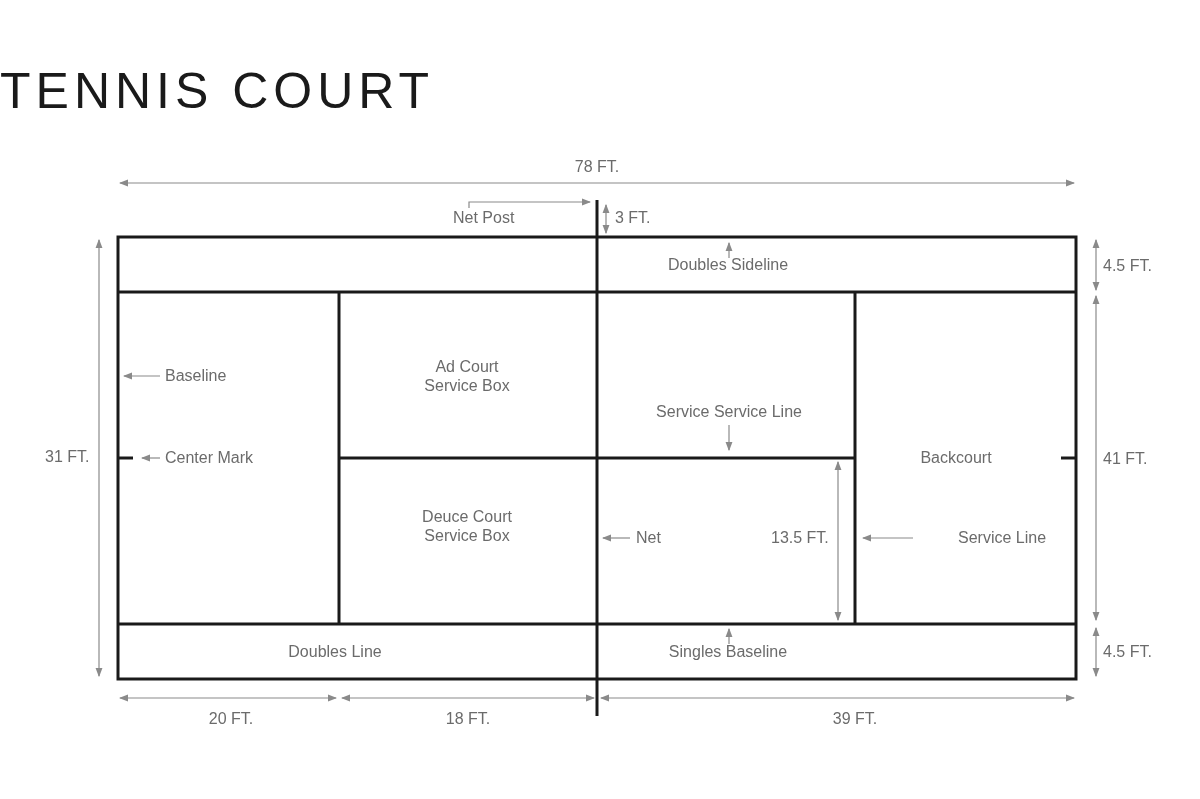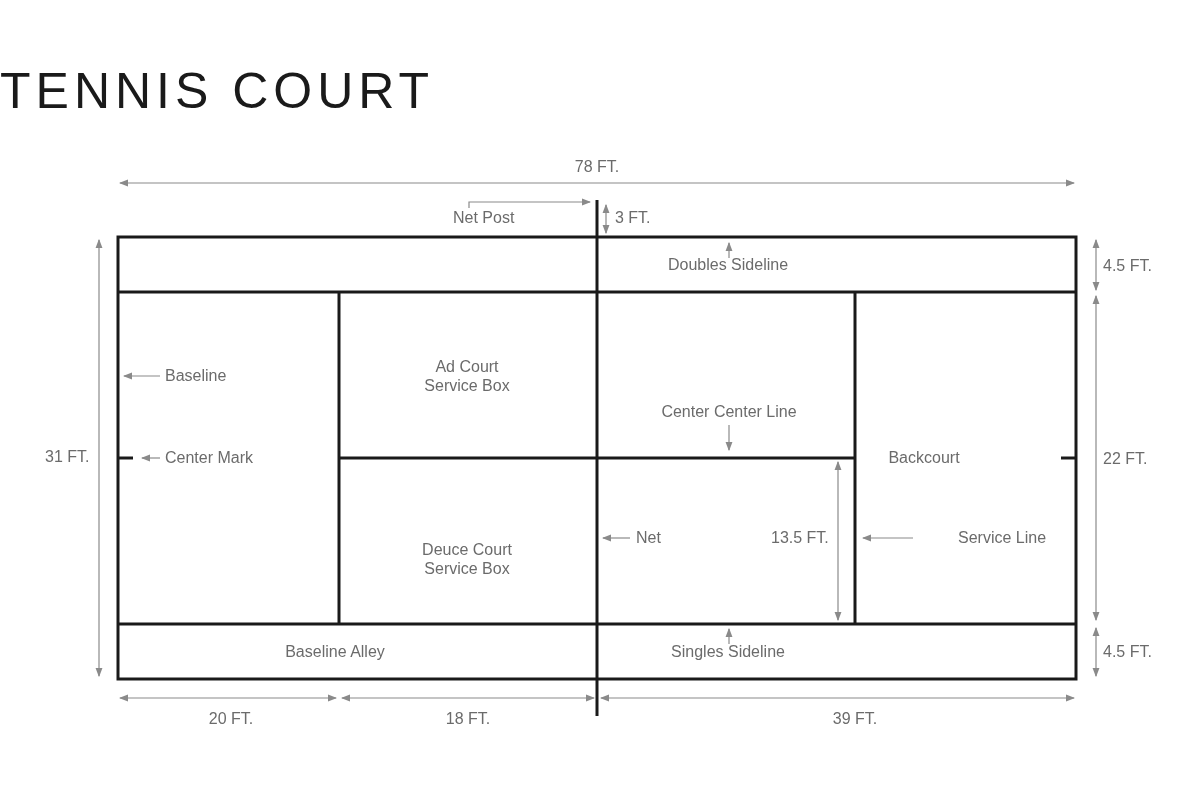--- a/index.html
+++ b/index.html
@@ -53,37 +53,37 @@
     <line x1="630" y1="538" x2="603" y2="538" marker-end="url(#ah)"></line>
     <line x1="913" y1="538" x2="863" y2="538" marker-end="url(#ah)"></line>
     <line x1="729" y1="644" x2="729" y2="629" marker-end="url(#ah)"></line>
   </g>
 </svg>
 
 <div class="lbl c" style="left:597px; top:158px;">78 FT.</div>
 <div class="lbl" style="left:615px; top:209px;">3 FT.</div>
 <div class="lbl" style="left:45px; top:448px;">31 FT.</div>
 <div class="lbl" style="left:1103px; top:257px;">4.5 FT.</div>
-<div class="lbl" style="left:1103px; top:450px;">22 FT.</div>
+<div class="lbl" style="left:1103px; top:450px;">41 FT.</div>
 <div class="lbl" style="left:1103px; top:643px;">4.5 FT.</div>
 <div class="lbl" style="left:771px; top:529px;">13.5 FT.</div>
 <div class="lbl c" style="left:231px; top:710px;">20 FT.</div>
 <div class="lbl c" style="left:468px; top:710px;">18 FT.</div>
 <div class="lbl c" style="left:855px; top:710px;">39 FT.</div>
 
 <div class="lbl" style="left:431px; top:209px;margin-left:22px;">Net Post</div>
 <div class="lbl c" style="left:728px; top:256px;">Doubles Sideline</div>
 <div class="lbl" style="left:165px; top:367px;">Baseline</div>
 <div class="lbl" style="left:165px; top:449px;">Center Mark</div>
 <div class="lbl c two" style="left:467px; top:357px;">
   <div>Ad Court</div>
   <div>Service Box</div>
 </div>
-<div class="lbl c" style="left:729px; top:403px;">Center Center Line</div>
-<div class="lbl c" style="left:924px; top:449px;">Backcourt</div>
-<div class="lbl c two" style="left:467px; top:540px;">
+<div class="lbl c" style="left:729px; top:403px;">Service Service Line</div>
+<div class="lbl c" style="left:956px; top:449px;">Backcourt</div>
+<div class="lbl c two" style="left:467px; top:507px;">
   <div>Deuce Court</div>
   <div>Service Box</div>
 </div>
 <div class="lbl" style="left:636px; top:529px;">Net</div>
 <div class="lbl" style="left:920px; top:529px;margin-left:38px;">Service Line</div>
-<div class="lbl c" style="left:335px; top:643px;">Baseline Alley</div>
-<div class="lbl c" style="left:728px; top:643px;">Singles Sideline</div>
+<div class="lbl c" style="left:335px; top:643px;">Doubles Line</div>
+<div class="lbl c" style="left:728px; top:643px;">Singles Baseline</div>
 
 </body></html>

